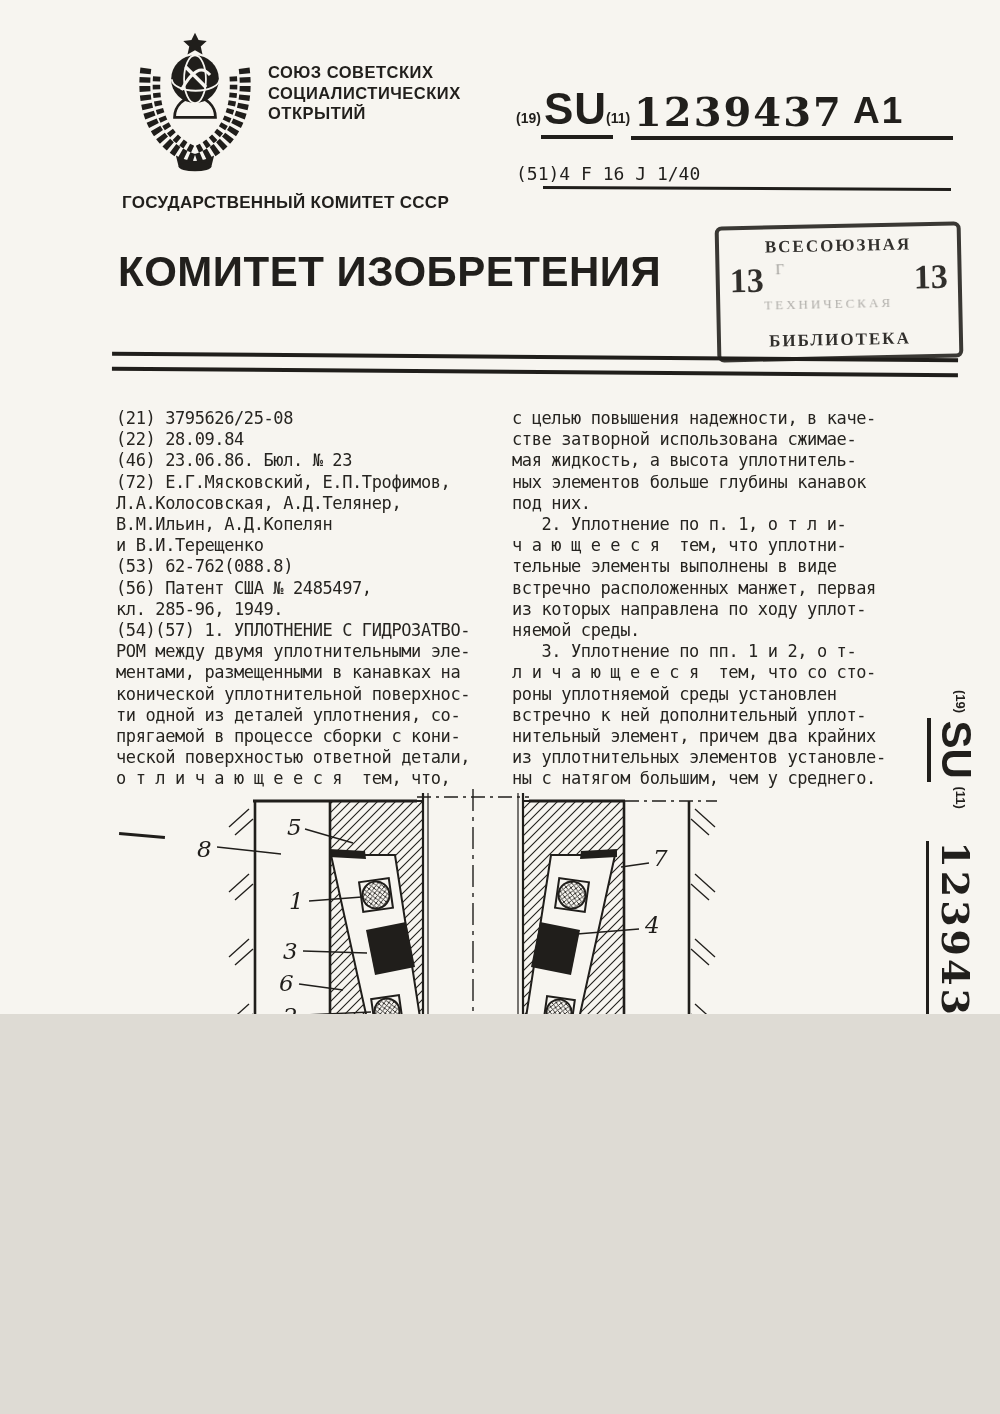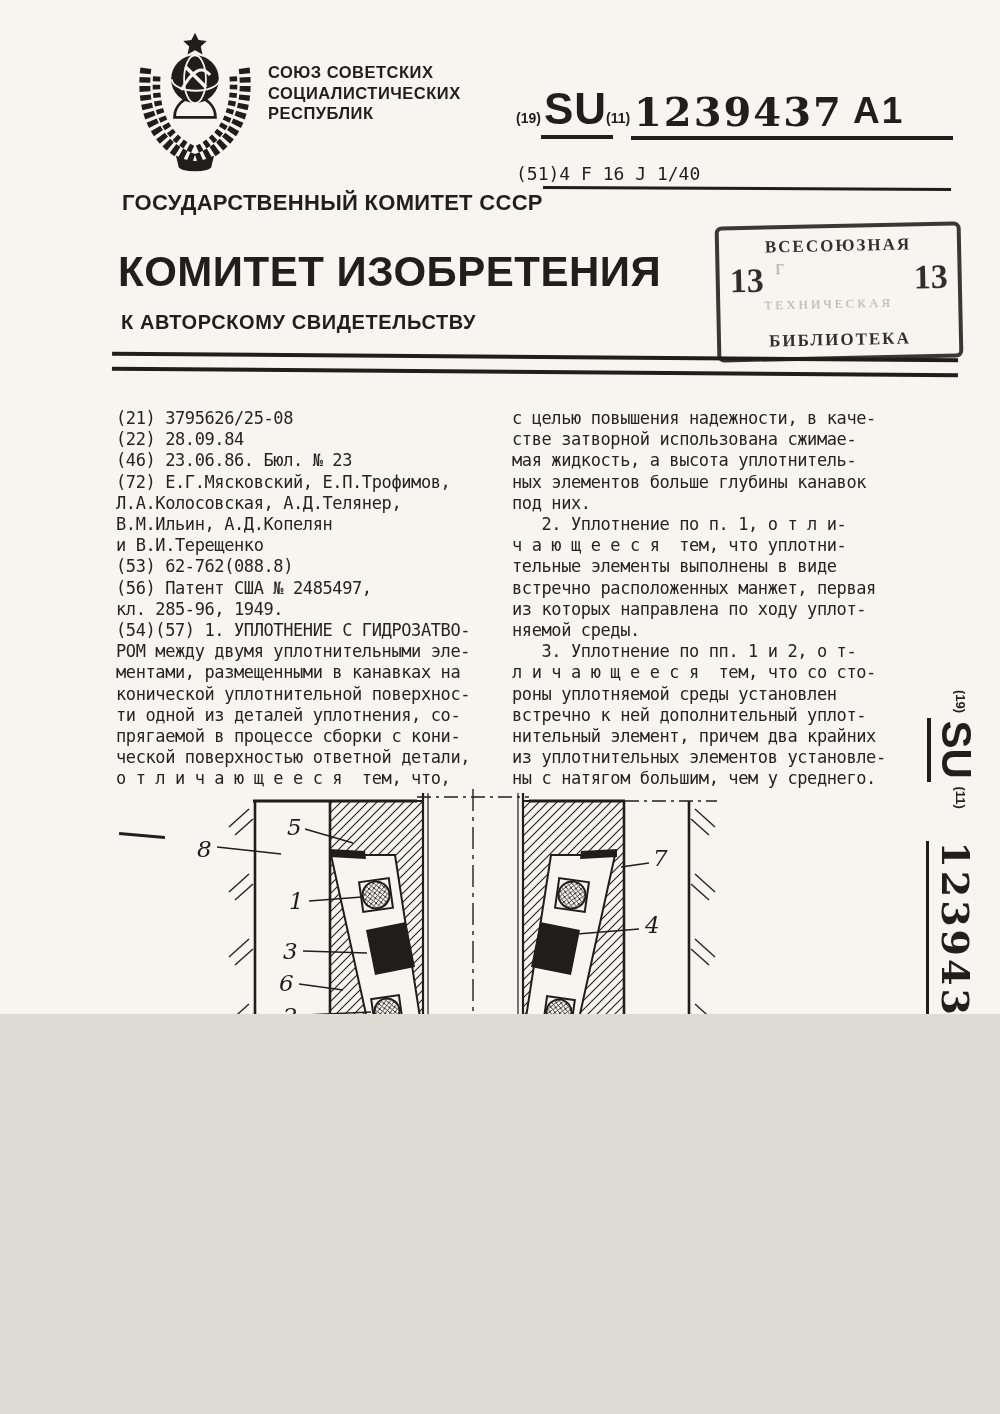--- a/index.html
+++ b/index.html
@@ -3,21 +3,21 @@
 <meta charset="utf-8">
 <style>
   html,body{margin:0;padding:0;background:#dedbd4;}
   .page{position:relative;width:1000px;height:1014px;background:#f7f5f0;color:#211f1c;
         font-family:"Liberation Sans",sans-serif;overflow:hidden;}
   .abs{position:absolute;}
   .sans{font-family:"Liberation Sans",sans-serif;}
   .mono{font-family:"DejaVu Sans Mono",monospace;}
   .ink{background:#201e1b;}
   .country{left:268px;top:62px;font-size:16.5px;font-weight:bold;line-height:20.5px;letter-spacing:.5px;}
-  .committee{left:122px;top:192px;font-size:22px;font-weight:bold;line-height:21.5px;letter-spacing:.3px;}
+  .committee{left:122px;top:192px;font-size:17px;font-weight:bold;line-height:21.5px;letter-spacing:.3px;}
   .code-small{font-size:14px;font-weight:bold;}
   .su-big{left:544px;top:84px;font-size:44px;font-weight:bold;letter-spacing:1px;}
   .docnum{left:634px;top:88px;font-size:40px;font-weight:bold;letter-spacing:2px;font-family:"DejaVu Serif",serif;}
   .kind{left:853px;top:90px;font-size:37px;font-weight:bold;letter-spacing:2px;}
   .ipc{left:516px;top:163px;font-size:18px;}
   .title{left:118px;top:248px;font-size:42px;font-weight:bold;letter-spacing:.5px;}
   .subtitle{left:121px;top:311px;font-size:20px;font-weight:bold;letter-spacing:.6px;}
   .rule2{left:112px;top:355px;width:846px;height:11px;border-top:4px solid #201e1b;
          border-bottom:4px solid #201e1b;transform:rotate(.45deg);}
   .col{font-size:17px;line-height:21.2px;white-space:pre-wrap;letter-spacing:-0.4px;color:#262420;}
@@ -62,40 +62,39 @@
       <path d="M43,27 L58,42" stroke-width="2.6"></path>
     </g>
     <path d="M50,2 l2.6,5.4 6,.6 -4.4,4 1.3,5.9 -5.5,-3 -5.5,3 1.3,-5.9 -4.4,-4 6,-.6 Z" fill="#201e1b"></path>
     <path d="M36,92 q14,8 28,0 l-2,8 q-12,6 -24,0 Z" fill="#201e1b"></path>
     <ellipse cx="50" cy="100" rx="12" ry="3.5" fill="#201e1b"></ellipse>
   </svg>
 
   <div class="abs country">
     <div>СОЮЗ СОВЕТСКИХ</div>
     <div>СОЦИАЛИСТИЧЕСКИХ</div>
-    <div>РЕСПУБЛИК</div>
+    <div>ОТКРЫТИЙ</div>
   </div>
 
   <span class="abs code-small" style="left:516px;top:110px;">(19)</span>
   <span class="abs su-big sans">SU</span>
   <div class="abs ink" style="left:541px;top:135px;width:72px;height:4px;"></div>
   <span class="abs code-small" style="left:606px;top:110px;">(11)</span>
   <span class="abs docnum">1239437</span>
   <span class="abs kind sans">A1</span>
   <div class="abs ink" style="left:631px;top:136px;width:322px;height:4px;"></div>
 
   <span class="abs ipc mono">(51)4 F 16 J 1/40</span>
   <div class="abs ink" style="left:543px;top:187px;width:408px;height:3px;transform:rotate(.3deg);"></div>
 
   <div class="abs committee">
     <div>ГОСУДАРСТВЕННЫЙ КОМИТЕТ СССР</div>
   </div>
 
   <div class="abs title">КОМИТЕТ ИЗОБРЕТЕНИЯ</div>
-  <div class="abs subtitle">К АВТОРСКОМУ СВИДЕТЕЛЬСТВУ</div>
 
   <div class="abs stamp">
     <div class="t1">ВСЕСОЮЗНАЯ</div>
     <div class="n13l">13</div>
     <div class="n13r">13</div>
     <div class="fm">Г</div>
     <div class="fl">ТЕХНИЧЕСКАЯ</div>
     <div class="t4">БИБЛИОТЕКА</div>
   </div>
 

